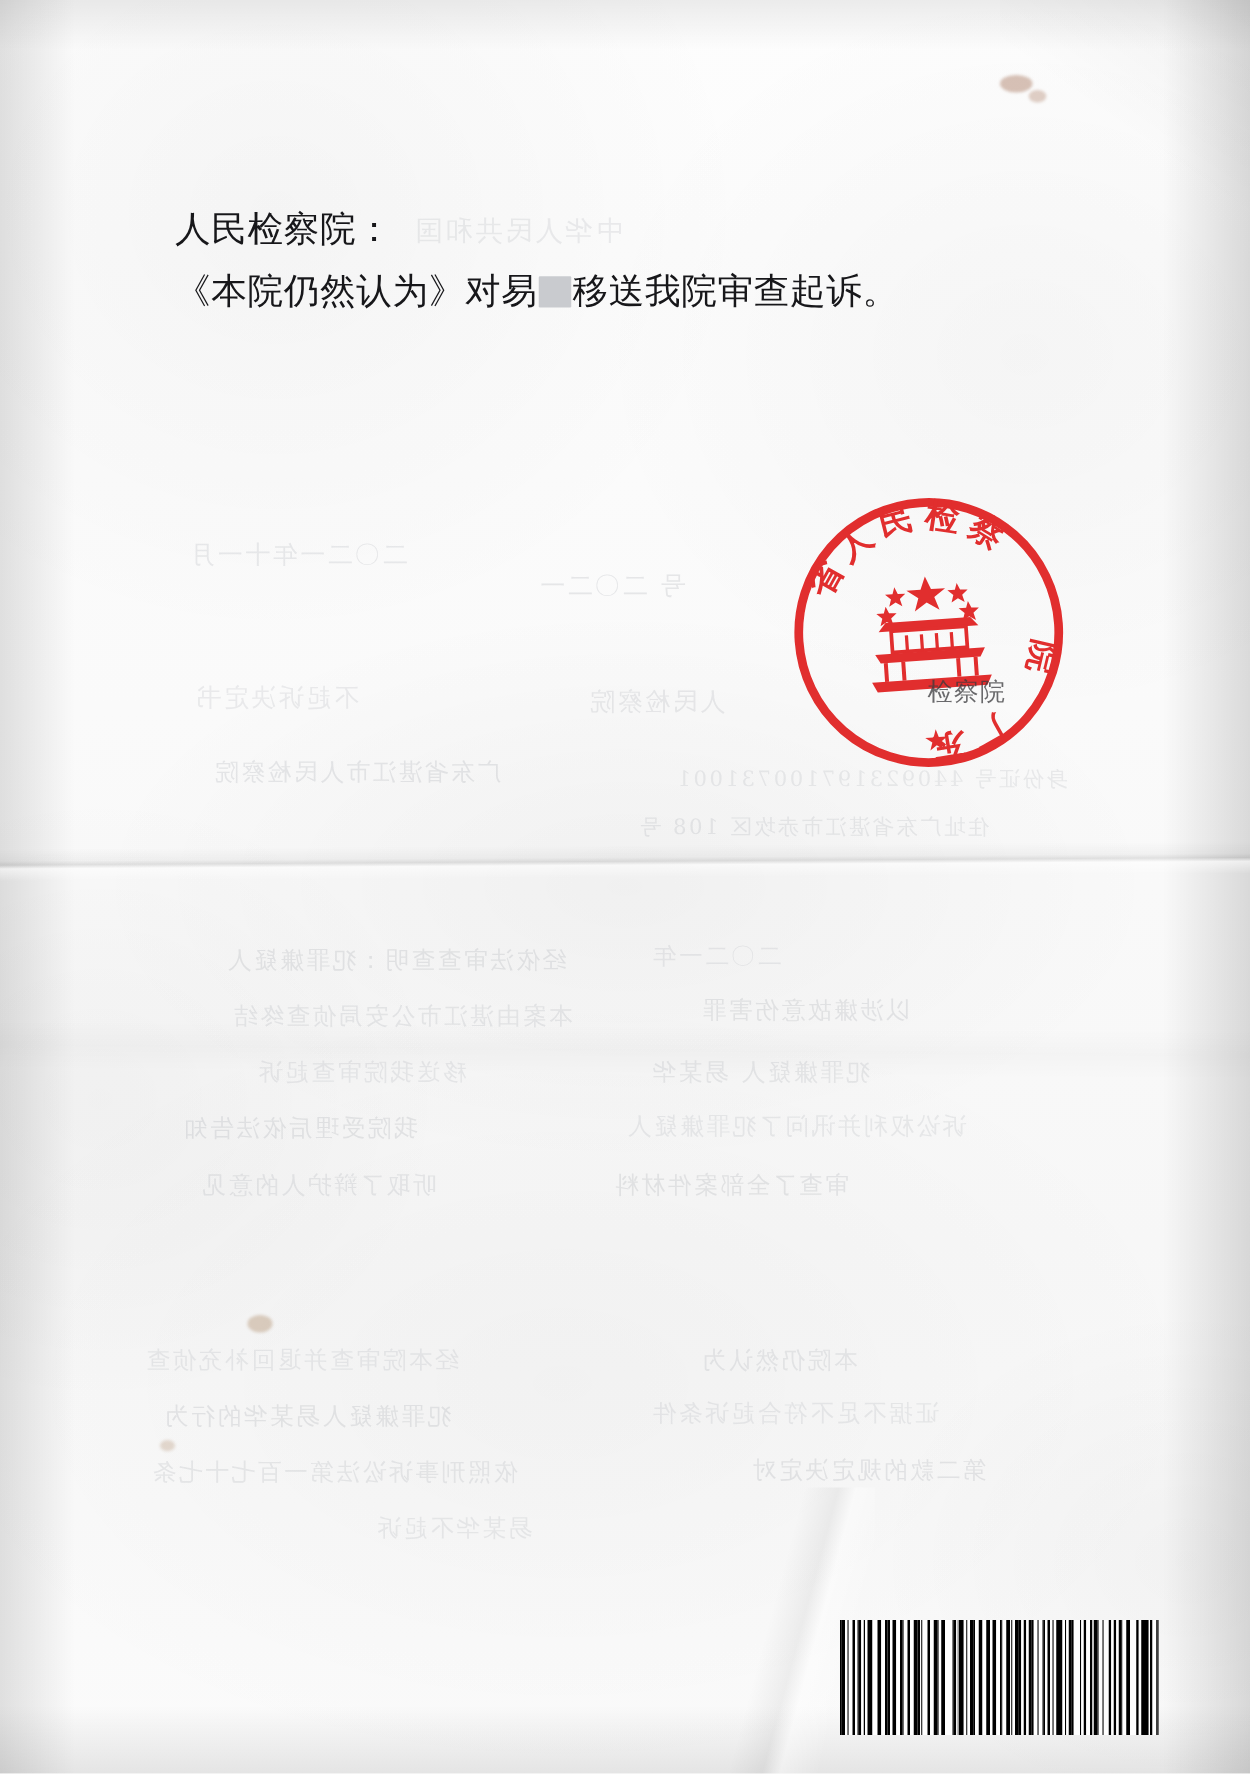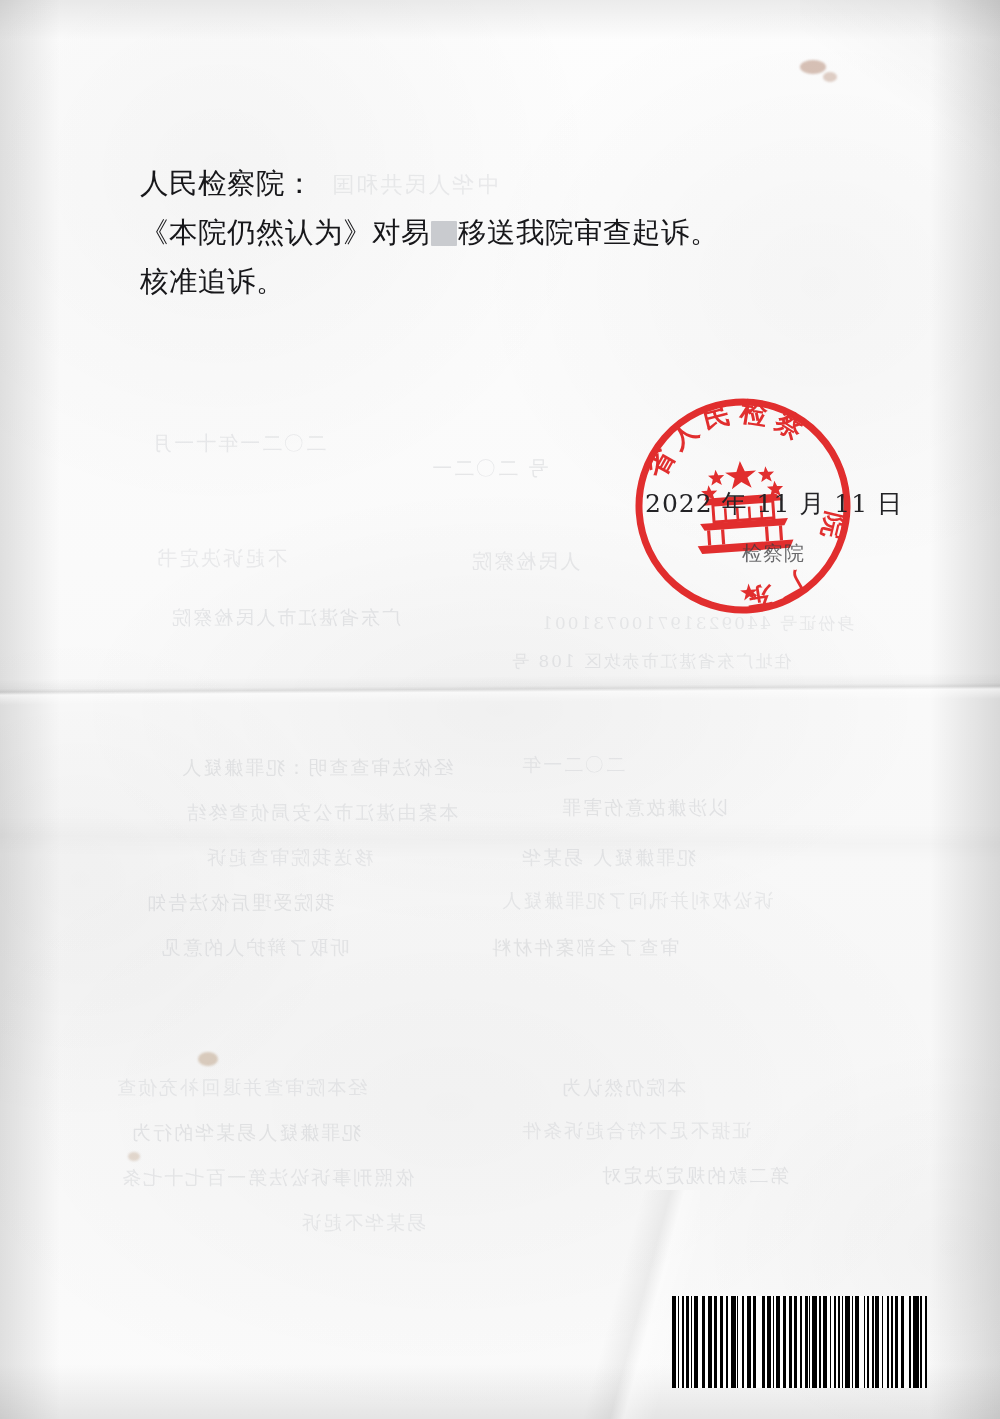--- a/index.html
+++ b/index.html
@@ -231,23 +231,20 @@
       <div class="bleed" style="left: 120px; top: 1165px; font-size: 19px; opacity: 0.83;">依照刑事诉讼法第一百七十七条</div>
       <div class="bleed" style="left: 600px; top: 1163px; font-size: 19px; opacity: 0.91;">第二款的规定决定对</div>
       <div class="bleed" style="left: 300px; top: 1210px; font-size: 19px; opacity: 0.75;">易某华不起诉</div>
     </div>
 
   <div class="body-text">
     <p class="para">人民检察院：</p>
     <p class="para">
       <span>《本院仍然认为》对易</span><span class="redacted"></span><span>移送我院审查起诉。</span>
     </p>
-    <p class="para">
-      <span>核准追诉。</span>
-    </p>
   </div>
 
   <div class="seal-wrap">
     <svg class="seal-svg" viewBox="0 0 226 226" xmlns="http://www.w3.org/2000/svg">
       <defs>
         <path id="sealArc" d="M 113,113 m -88,0 a 88,88 0 1,1 176,0 a 88,88 0 1,1 -176,0"></path>
         <path id="sealArcTop" d="M 29,113 a 84,84 0 0 1 168,0"></path>
         <path id="sealArcBottom" d="M 197,113 a 84,84 0 0 1 -168,0"></path>
       </defs>
       <circle cx="113" cy="113" r="104" fill="none" stroke="#e01f1f" stroke-width="7"></circle>
@@ -277,21 +274,20 @@
         <path d="M -18,15 L -18,2 M -6,15 L -6,2 M 6,15 L 6,2 M 18,15 L 18,2" stroke="#e01f1f" stroke-width="2.6"></path>
         <path d="M -44,16 L 44,16 L 40,23 L -40,23 Z" fill="#e01f1f" stroke="none"></path>
         <path d="M -36,23 L -36,38 M -22,23 L -22,38 M 22,23 L 22,38 M 36,23 L 36,38" stroke="#e01f1f" stroke-width="3.2"></path>
         <path d="M -48,38 L 48,38 L 44,46 L -44,46 Z" fill="#e01f1f" stroke="none"></path>
       </g>
 
       <text x="113" y="206" text-anchor="middle" font-size="20" fill="#e01f1f">★</text>
     </svg>
   </div>
 
-  <div class="seal-date">2022 年 11 月 11 日</div>
   <div class="seal-subline">检察院</div>
 
   <div class="barcode" id="barcode">
       <i style="width: 1px; background: rgb(0, 0, 0);"></i>
       <i style="width: 3px; background: rgb(0, 0, 0);"></i>
       <i style="width: 2px; background: rgb(255, 255, 255);"></i>
       <i style="width: 1px; background: rgb(0, 0, 0);"></i>
       <i style="width: 3px; background: rgb(255, 255, 255);"></i>
       <i style="width: 1px; background: rgb(255, 255, 255);"></i>
       <i style="width: 2px; background: rgb(0, 0, 0);"></i>

